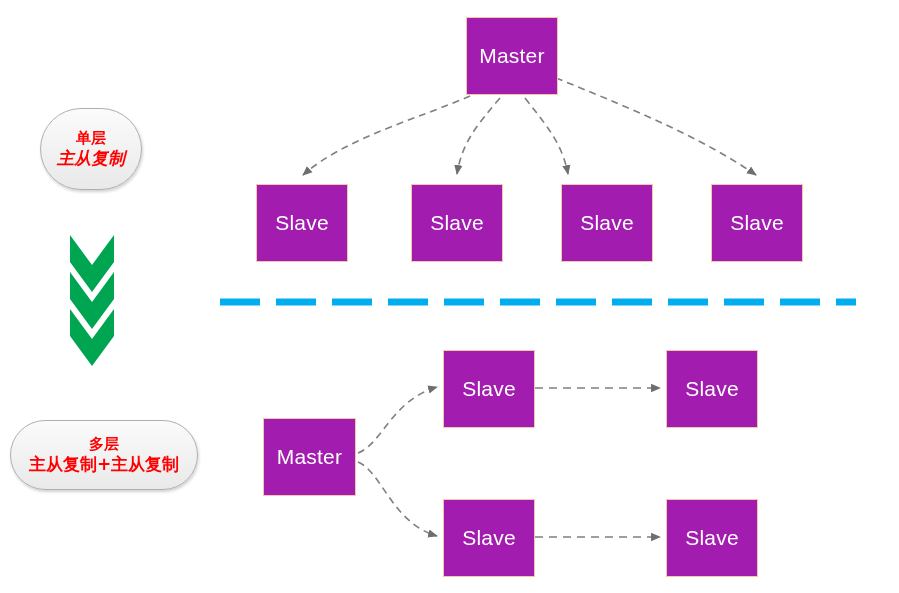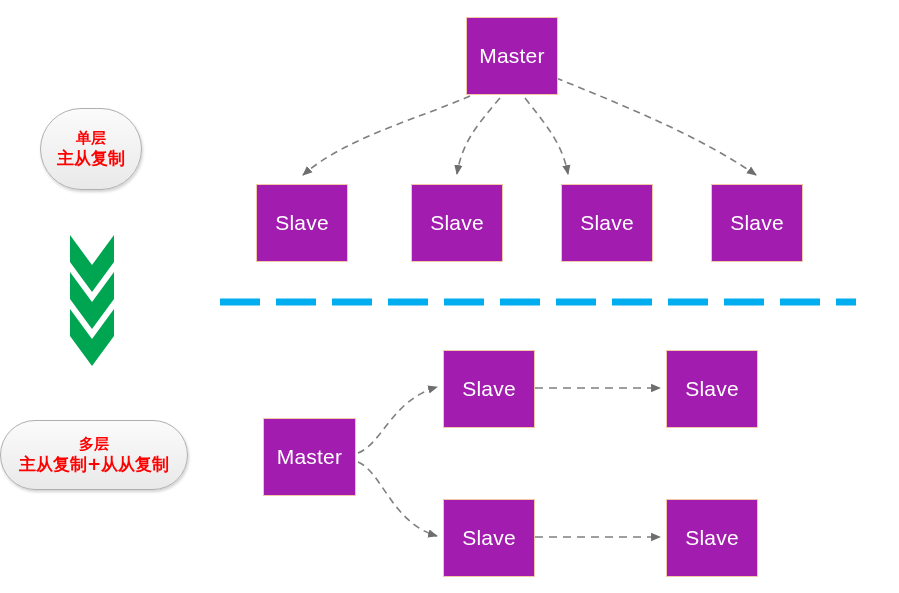--- a/index.html
+++ b/index.html
@@ -59,21 +59,21 @@
     font-size: 15px;
     font-weight: 700;
     line-height: 1.25;
   }
   .pill .line2 {
     font-size: 17px;
     font-weight: 700;
     line-height: 1.25;
   }
   .pill.small .line1 { font-size: 15px; }
-  .pill.small .line2 { font-size: 17px; }
+  .pill.small .line2 { font-size: 17px; font-style: italic; }
 
   
   #overlay {
     position: absolute;
     left: 0;
     top: 0;
     width: 899px;
     height: 593px;
     pointer-events: none;
   }
@@ -152,23 +152,23 @@
   </div>
 
   <div class="node" style="left:561px; top:184px; width:92px; height:78px;">
     <span class="node-label">Slave</span>
   </div>
 
   <div class="node" style="left:711px; top:184px; width:92px; height:78px;">
     <span class="node-label">Slave</span>
   </div>
 
-  <div class="pill" style="left:0; top:420px; width:188px; height:70px;">
+  <div class="pill" style="left:10px; top:420px; width:188px; height:70px;">
     <span class="line1">多层</span>
-    <span class="line2">主从复制+从从复制</span>
+    <span class="line2">主从复制+主从复制</span>
   </div>
 
   <div class="node" style="left:263px; top:418px; width:93px; height:78px;">
     <span class="node-label">Master</span>
   </div>
 
   <div class="node" style="left:443px; top:350px; width:92px; height:78px;">
     <span class="node-label">Slave</span>
   </div>
 

